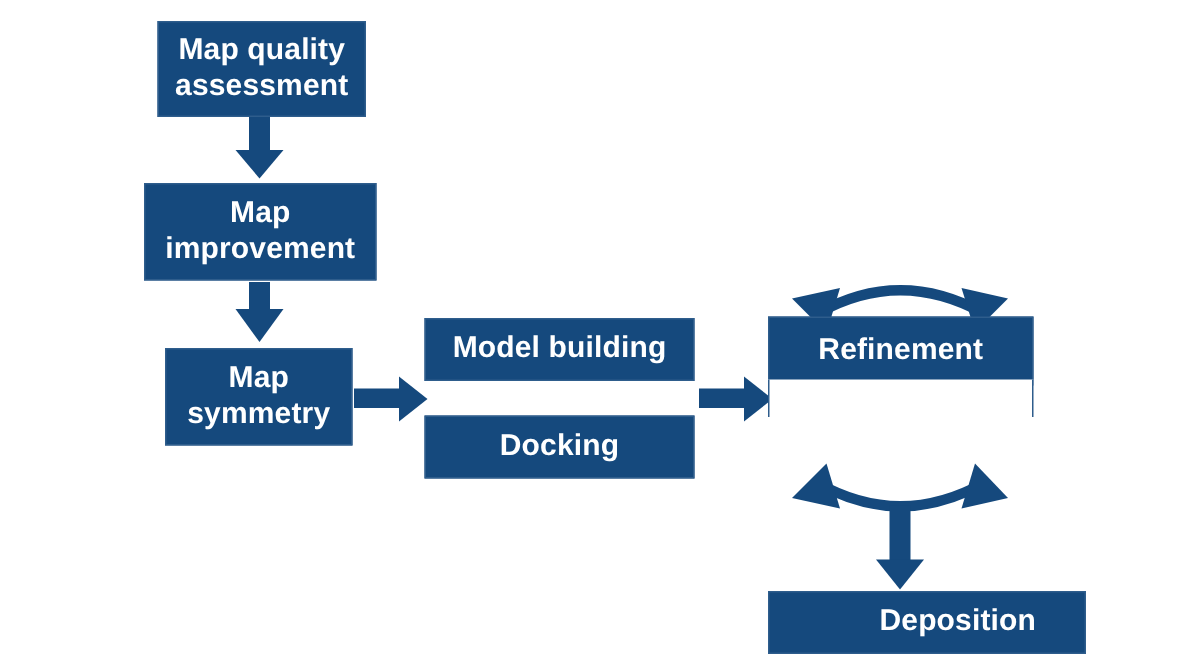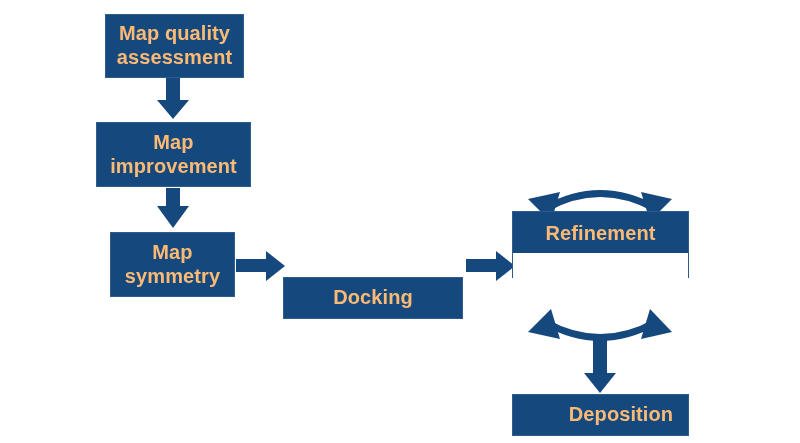--- a/index.html
+++ b/index.html
@@ -14,21 +14,21 @@
     position: relative;
     width: 800px;
     height: 443px;
     background: #ffffff;
     overflow: hidden;
   }
   .node {
     position: absolute;
     box-sizing: border-box;
     background: #15497D;
-    color: #fdba74;
+    color: #ffffff;
     display: flex;
     align-items: center;
     justify-content: center;
     text-align: center;
     font-size: 20px;
     font-weight: bold;
     line-height: 1.18;
     letter-spacing: 0.1px;
     white-space: pre-line;
     border: 1px solid #2E5D8C;
@@ -100,23 +100,24 @@
 
   <div class="node" style="left:105px; top:14px; width:139px; height:64px;">Map quality
 assessment</div>
 
   <div class="node" style="left:96px; top:122px; width:155px; height:65px;">Map
 improvement</div>
 
   <div class="node" style="left:110px; top:232px; width:125px; height:65px;">Map
 symmetry</div>
 
+  <div class="node" style="left:283px; top:212px; width:180px; height:42px;">Model building</div>
 
   <div class="node" style="left:283px; top:277px; width:180px; height:42px;">Docking</div>
 
   <div class="node" style="left:512px; top:211px; width:177px; height:46px;">Refinement</div>
 
   <div class="cycle-gap"></div>
 
 
-  <div class="node" style="left:512px; top:394px; width:177px; height:42px;padding-left:41px;">Deposition</div>
+  <div class="node" style="left:512px; top:394px; width:212px; height:42px;padding-left:41px;">Deposition</div>
 
 </div>
 
 </body></html>

